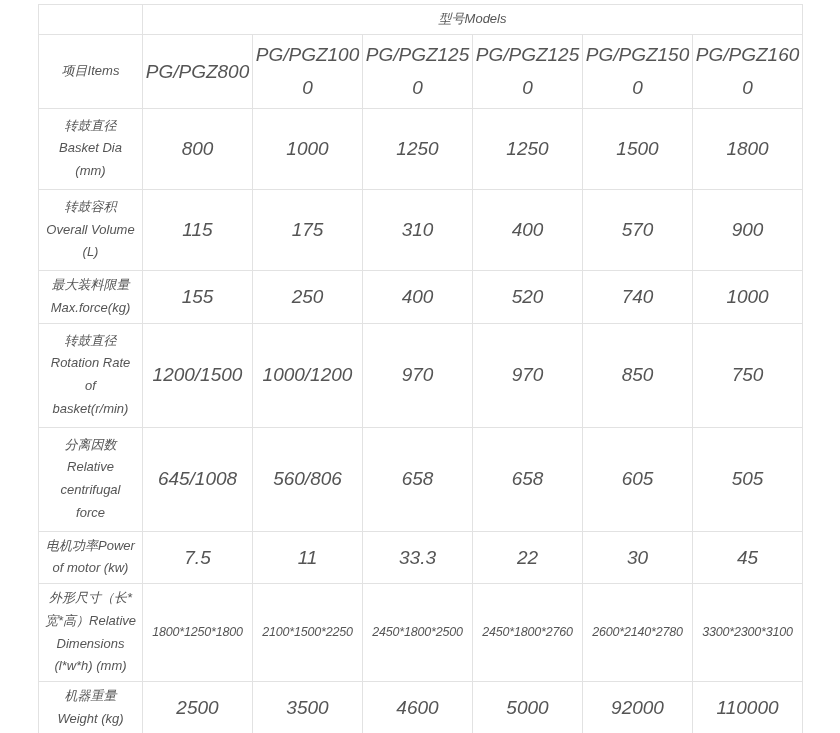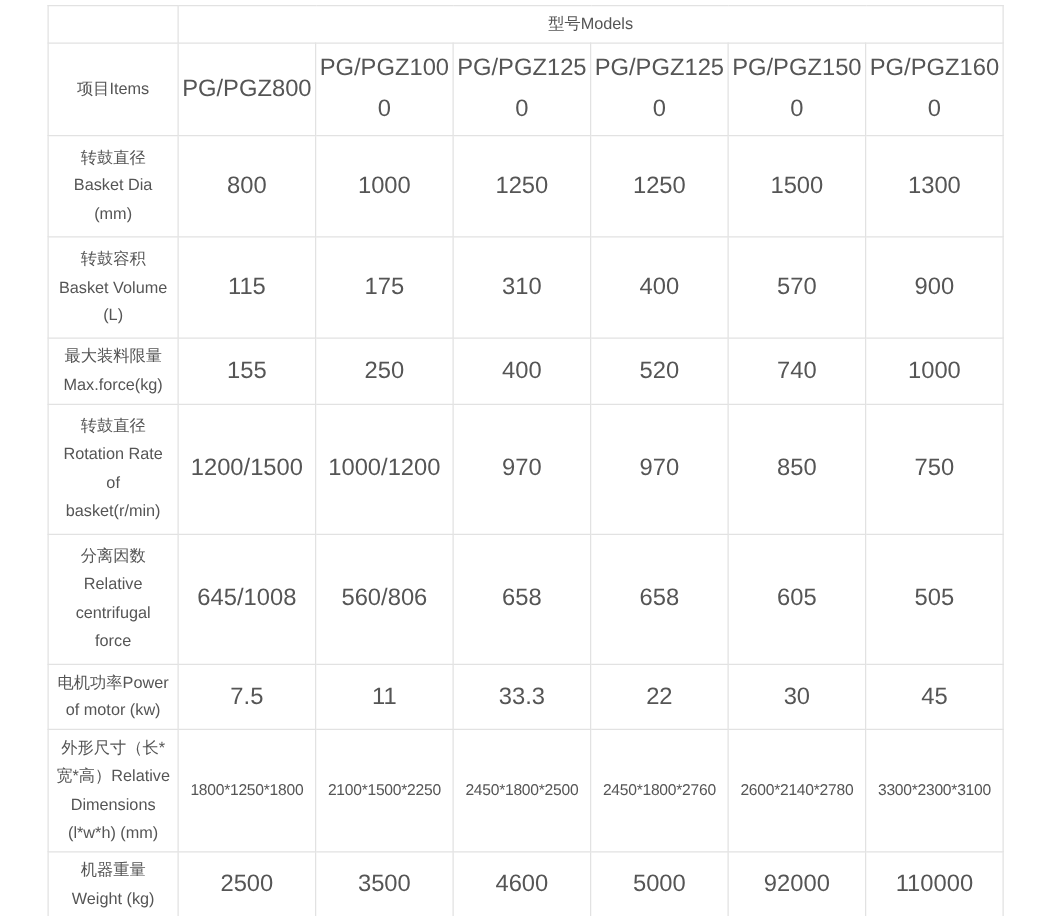--- a/index.html
+++ b/index.html
@@ -13,20 +13,21 @@
     font-family: "Liberation Sans", sans-serif;
     color: #444444;
     overflow: hidden;
   }
   .page {
     width: 700px;
     height: 733px;
     position: relative;
     box-sizing: border-box;
     padding: 4px 34px 0 38px;
+    font-style: italic;
   }
   table.spec {
     border-collapse: collapse;
     width: 764px;
     table-layout: fixed;
     font-size: 13px;
     color: #555555;
   }
   table.spec td {
     border: 1px solid #e2e2e2;
@@ -96,27 +97,27 @@
         <td class="cell-label">
           <div>转鼓直径</div>
           <div>Basket Dia</div>
           <div>(mm)</div>
         </td>
         <td class="cell-value">800</td>
         <td class="cell-value">1000</td>
         <td class="cell-value">1250</td>
         <td class="cell-value">1250</td>
         <td class="cell-value">1500</td>
-        <td class="cell-value">1300</td>
+        <td class="cell-value">1800</td>
       </tr>
 
       <tr class="r-vol">
         <td class="cell-label">
           <div>转鼓容积</div>
-          <div>Basket Volume</div>
+          <div>Overall Volume</div>
           <div>(L)</div>
         </td>
         <td class="cell-value">115</td>
         <td class="cell-value">175</td>
         <td class="cell-value">310</td>
         <td class="cell-value">400</td>
         <td class="cell-value">570</td>
         <td class="cell-value">900</td>
       </tr>
 

